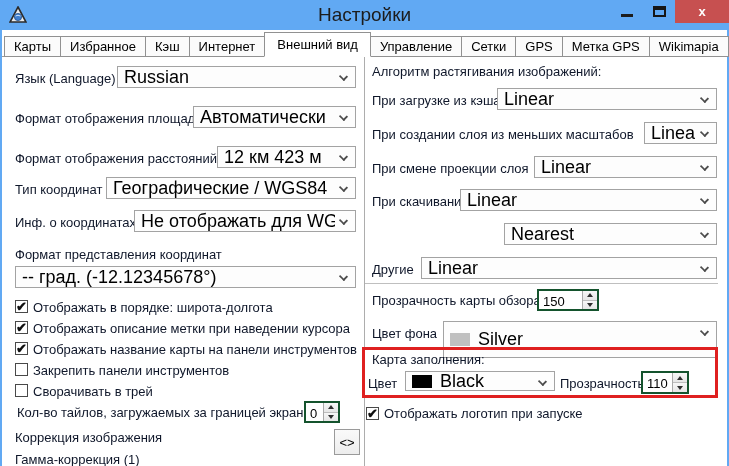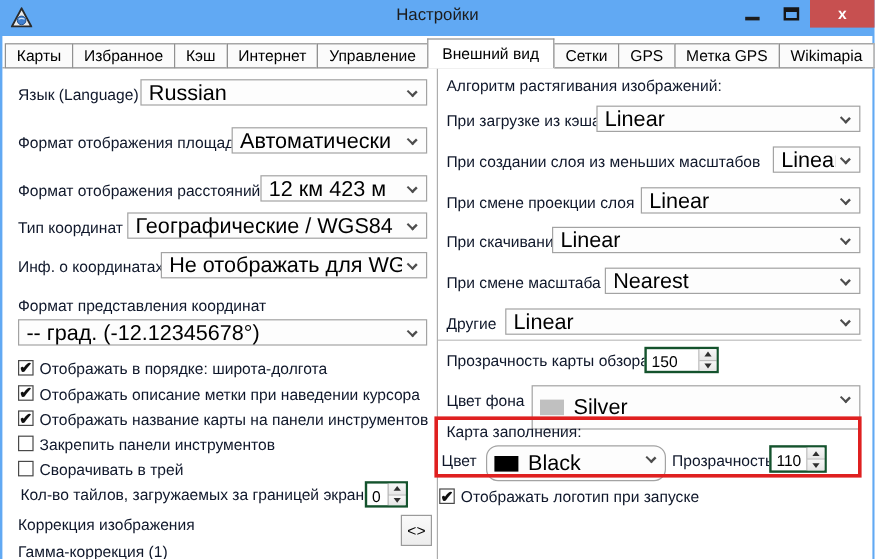--- a/index.html
+++ b/index.html
@@ -5,21 +5,21 @@
   * { box-sizing: border-box; margin: 0; padding: 0; }
   html,body { width:729px; height:466px; overflow:hidden; }
   body { font-family:"Liberation Sans", sans-serif; background:#fff; }
   .window { position:relative; width:729px; height:466px; background:#fff; overflow:hidden; }
 
   
   .titlebar { position:absolute; left:0; top:0; width:729px; height:30px; }
   .side-border { position:absolute; top:30px; width:2px; height:436px; }
   .app-icon { position:absolute; left:9px; top:6px; width:18px; height:18px; }
   .win-title { position:absolute; left:0; top:4px; width:729px; text-align:center;
-               font-size:14px; color:#1c1c1c; }
+               font-size:19px; color:#1c1c1c; }
   .win-btns { position:absolute; right:0; top:0; height:23px; display:flex; align-items:stretch; }
   .wbtn { display:flex; align-items:center; justify-content:center; cursor:default; }
   .btn-min, .btn-max { width:32px; background:transparent; }
   .btn-close { width:54px; color:#fff; font-weight:bold; font-size:13px; }
   .ico-min { width:12px; height:3px; background:#1c1c1c; margin-top:8px; }
   .ico-max { width:13px; height:11px; border:2px solid #161616; border-top-width:4px; background:transparent; }
 
   
   .tabline { position:absolute; left:2px; top:56px; width:725px; height:1px; background:#9a9a9a; z-index:1; }
   .tabs { position:absolute; left:4px; top:32px; height:25px; display:flex; align-items:flex-end; z-index:2; }
@@ -83,22 +83,22 @@
   </div>
   <div class="side-border" style="left: 0px; background: rgb(97, 169, 243);"></div>
   <div class="side-border" style="left: 727px; background: rgb(97, 169, 243);"></div>
 
   <div class="tabline"></div>
   <div class="tabs">
     <div class="tab">Карты</div>
     <div class="tab">Избранное</div>
     <div class="tab">Кэш</div>
     <div class="tab">Интернет</div>
+    <div class="tab active">Внешний вид</div>
     <div class="tab">Управление</div>
-    <div class="tab active">Внешний вид</div>
     <div class="tab">Сетки</div>
     <div class="tab">GPS</div>
     <div class="tab">Метка GPS</div>
     <div class="tab">Wikimapia</div>
     <div class="tab">Пути</div>
   </div>
 
   <div class="vline" style="left:364px; top:57px; width:1px; height:409px;"></div>
   <div class="hline" style="left:365px; top:283px; width:353px; height:1px;"></div>
 
@@ -191,21 +191,20 @@
     <span class="cval">Linear</span>
     <span class="chev"></span>
   </div>
 
   <span class="lbl" style="left:372px; top:194px;">При скачивании</span>
   <div class="combo" style="left:460px; top:189px; width:257px;">
     <span class="cval">Linear</span>
     <span class="chev"></span>
   </div>
 
-  <span class="lbl" style="left:372px; top:228px;">При смене масштаба</span>
   <div class="combo" style="left:504px; top:223px; width:213px;">
     <span class="cval">Nearest</span>
     <span class="chev"></span>
   </div>
 
   <span class="lbl" style="left:372px; top:262px;">Другие</span>
   <div class="combo" style="left:421px; top:257px; width:296px;">
     <span class="cval">Linear</span>
     <span class="chev"></span>
   </div>
@@ -226,21 +225,21 @@
   <span class="lbl" style="left:372px; top:326px;">Цвет фона</span>
   <div class="combo" style="left:443px; top:321px; width:274px; height:37px;">
     <span class="swatch" style="background: rgb(192, 192, 192);"></span>
     <span class="cval">Silver</span>
     <span class="chev"></span>
   </div>
 
   <div class="hlbox" style="left: 362px; top: 347px; width: 356px; height: 51px; border-color: rgb(223, 32, 32);"></div>
   <span class="lbl" style="left:372px; top:352px;">Карта заполнения:</span>
   <span class="lbl" style="left:368px; top:376px;">Цвет</span>
-  <div class="combo" style="left:405px; top:371px; width:150px; height:30px;border-radius:10px;">
+  <div class="combo" style="left:405px; top:371px; width:150px; height:20px;">
     <span class="swatch" style="background: rgb(0, 0, 0);"></span>
     <span class="cval">Black</span>
     <span class="chev"></span>
   </div>
   <span class="lbl" style="left:560px; top:376px;">Прозрачность</span>
   <div class="spin" style="left:641px; top:371px; width:48px; height:23px;">
     <span class="spin-val">110</span>
     <span class="spin-btns">
       <span class="sb">
           <i class="tri-up"></i>

